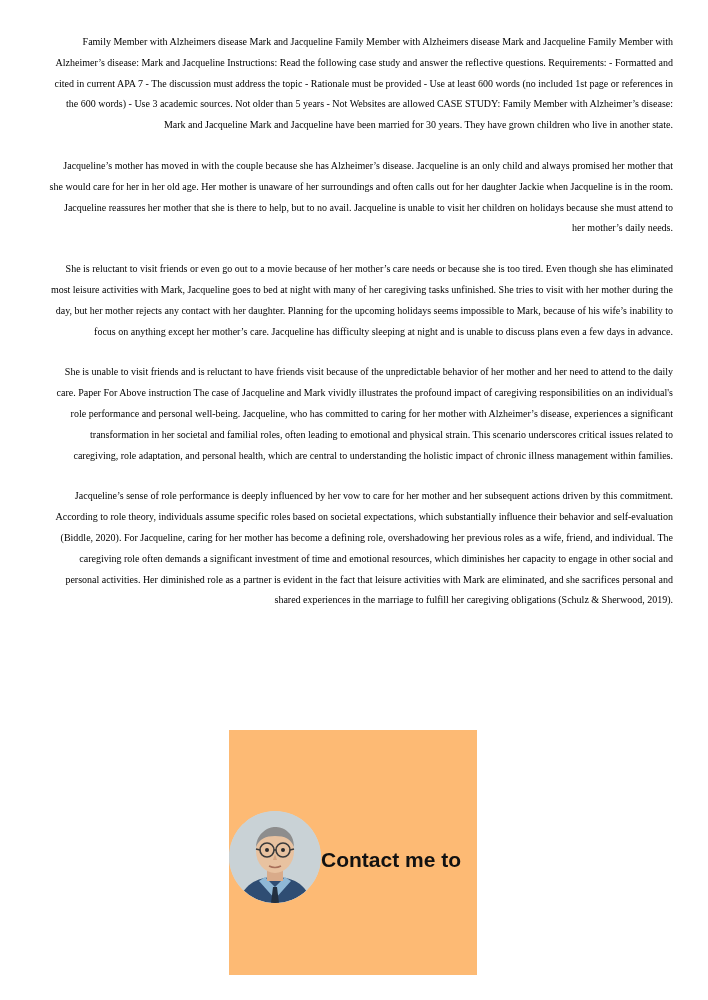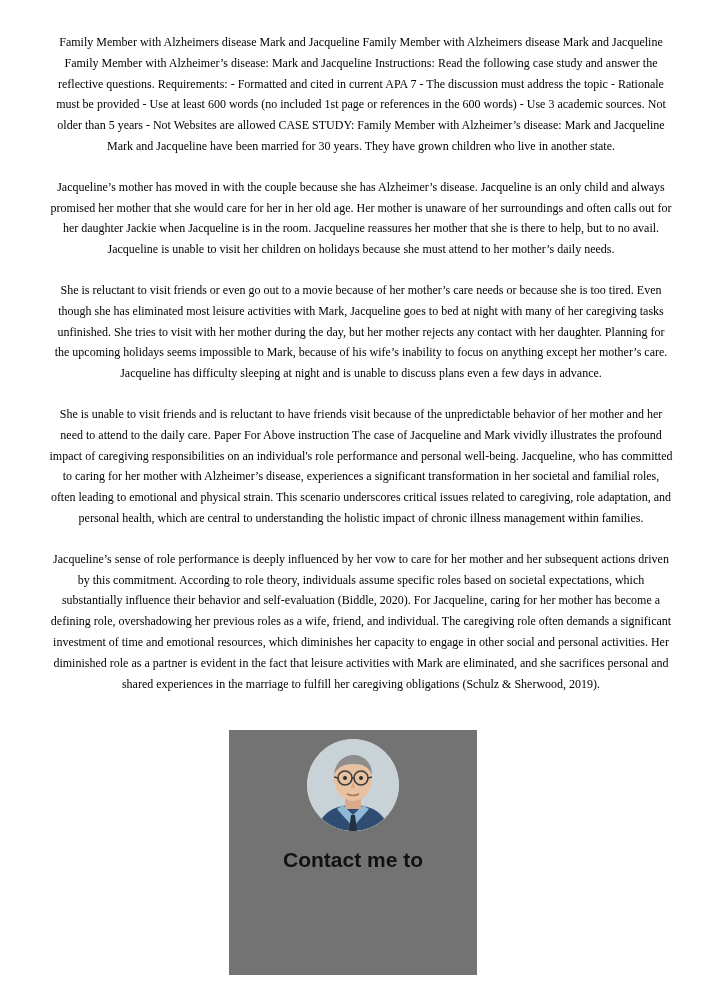--- a/index.html
+++ b/index.html
@@ -22,44 +22,43 @@
     height: 1000px;
     background: #ffffff;
   }
   .doc-body {
     position: absolute;
     left: 49px;
     top: 32px;
     width: 632px;
   }
   .para {
-    font-size: 12px;
+    font-size: 10px;
     line-height: 20.8px;
-    text-align: center;
+    text-align: right;
     margin: 0 8px 20px 0;
     color: #000000;
     font-family: "Liberation Serif", serif;
   }
   .para:last-child { margin-bottom: 0; }
 
   
   .overlay-card {
     position: absolute;
     left: 229px;
     top: 730px;
     width: 248px;
     height: 245px;
-    background: #737373;
+    background: #fdba74;
     display: flex;
-    flex-direction: column;
+    flex-direction: row;
     align-items: center;
     box-sizing: border-box;
     padding-top: 9px;
     overflow: hidden;
-    gap: 11px;
   }
   .avatar {
     width: 92px;
     height: 92px;
     border-radius: 50%;
     overflow: hidden;
     background: #cfd6d8;
     position: relative;
     flex: 0 0 auto;
   }

